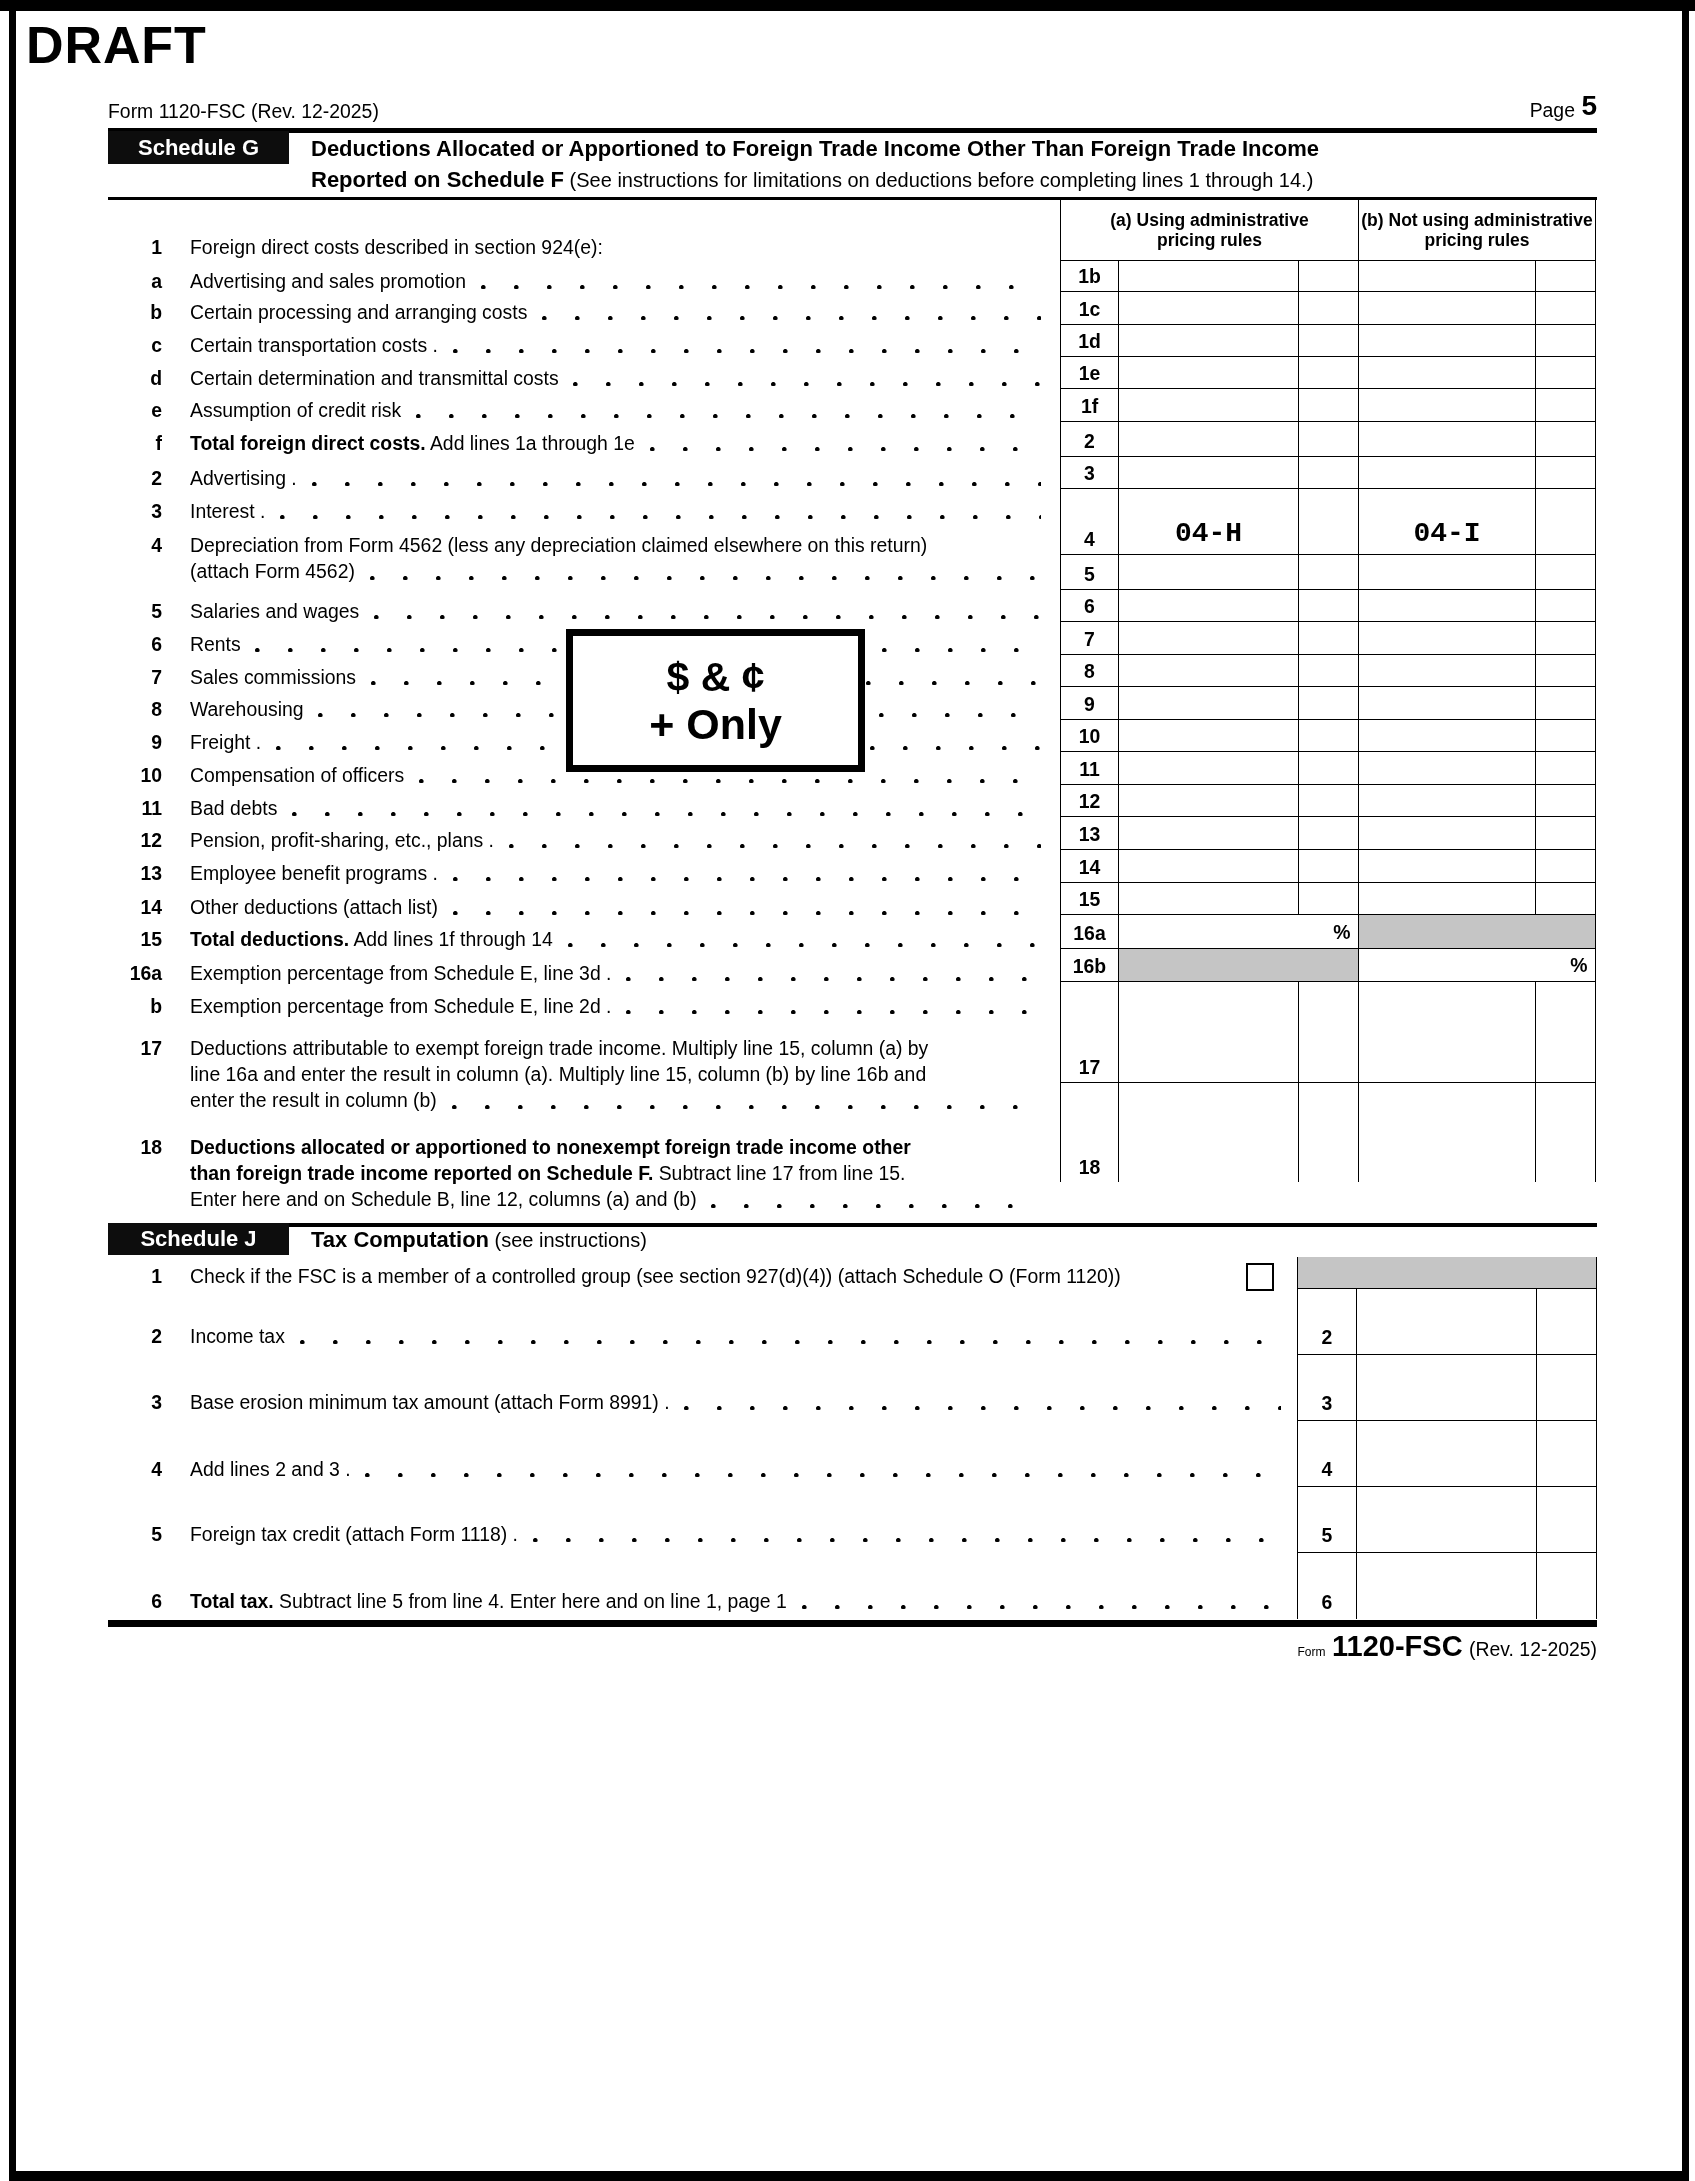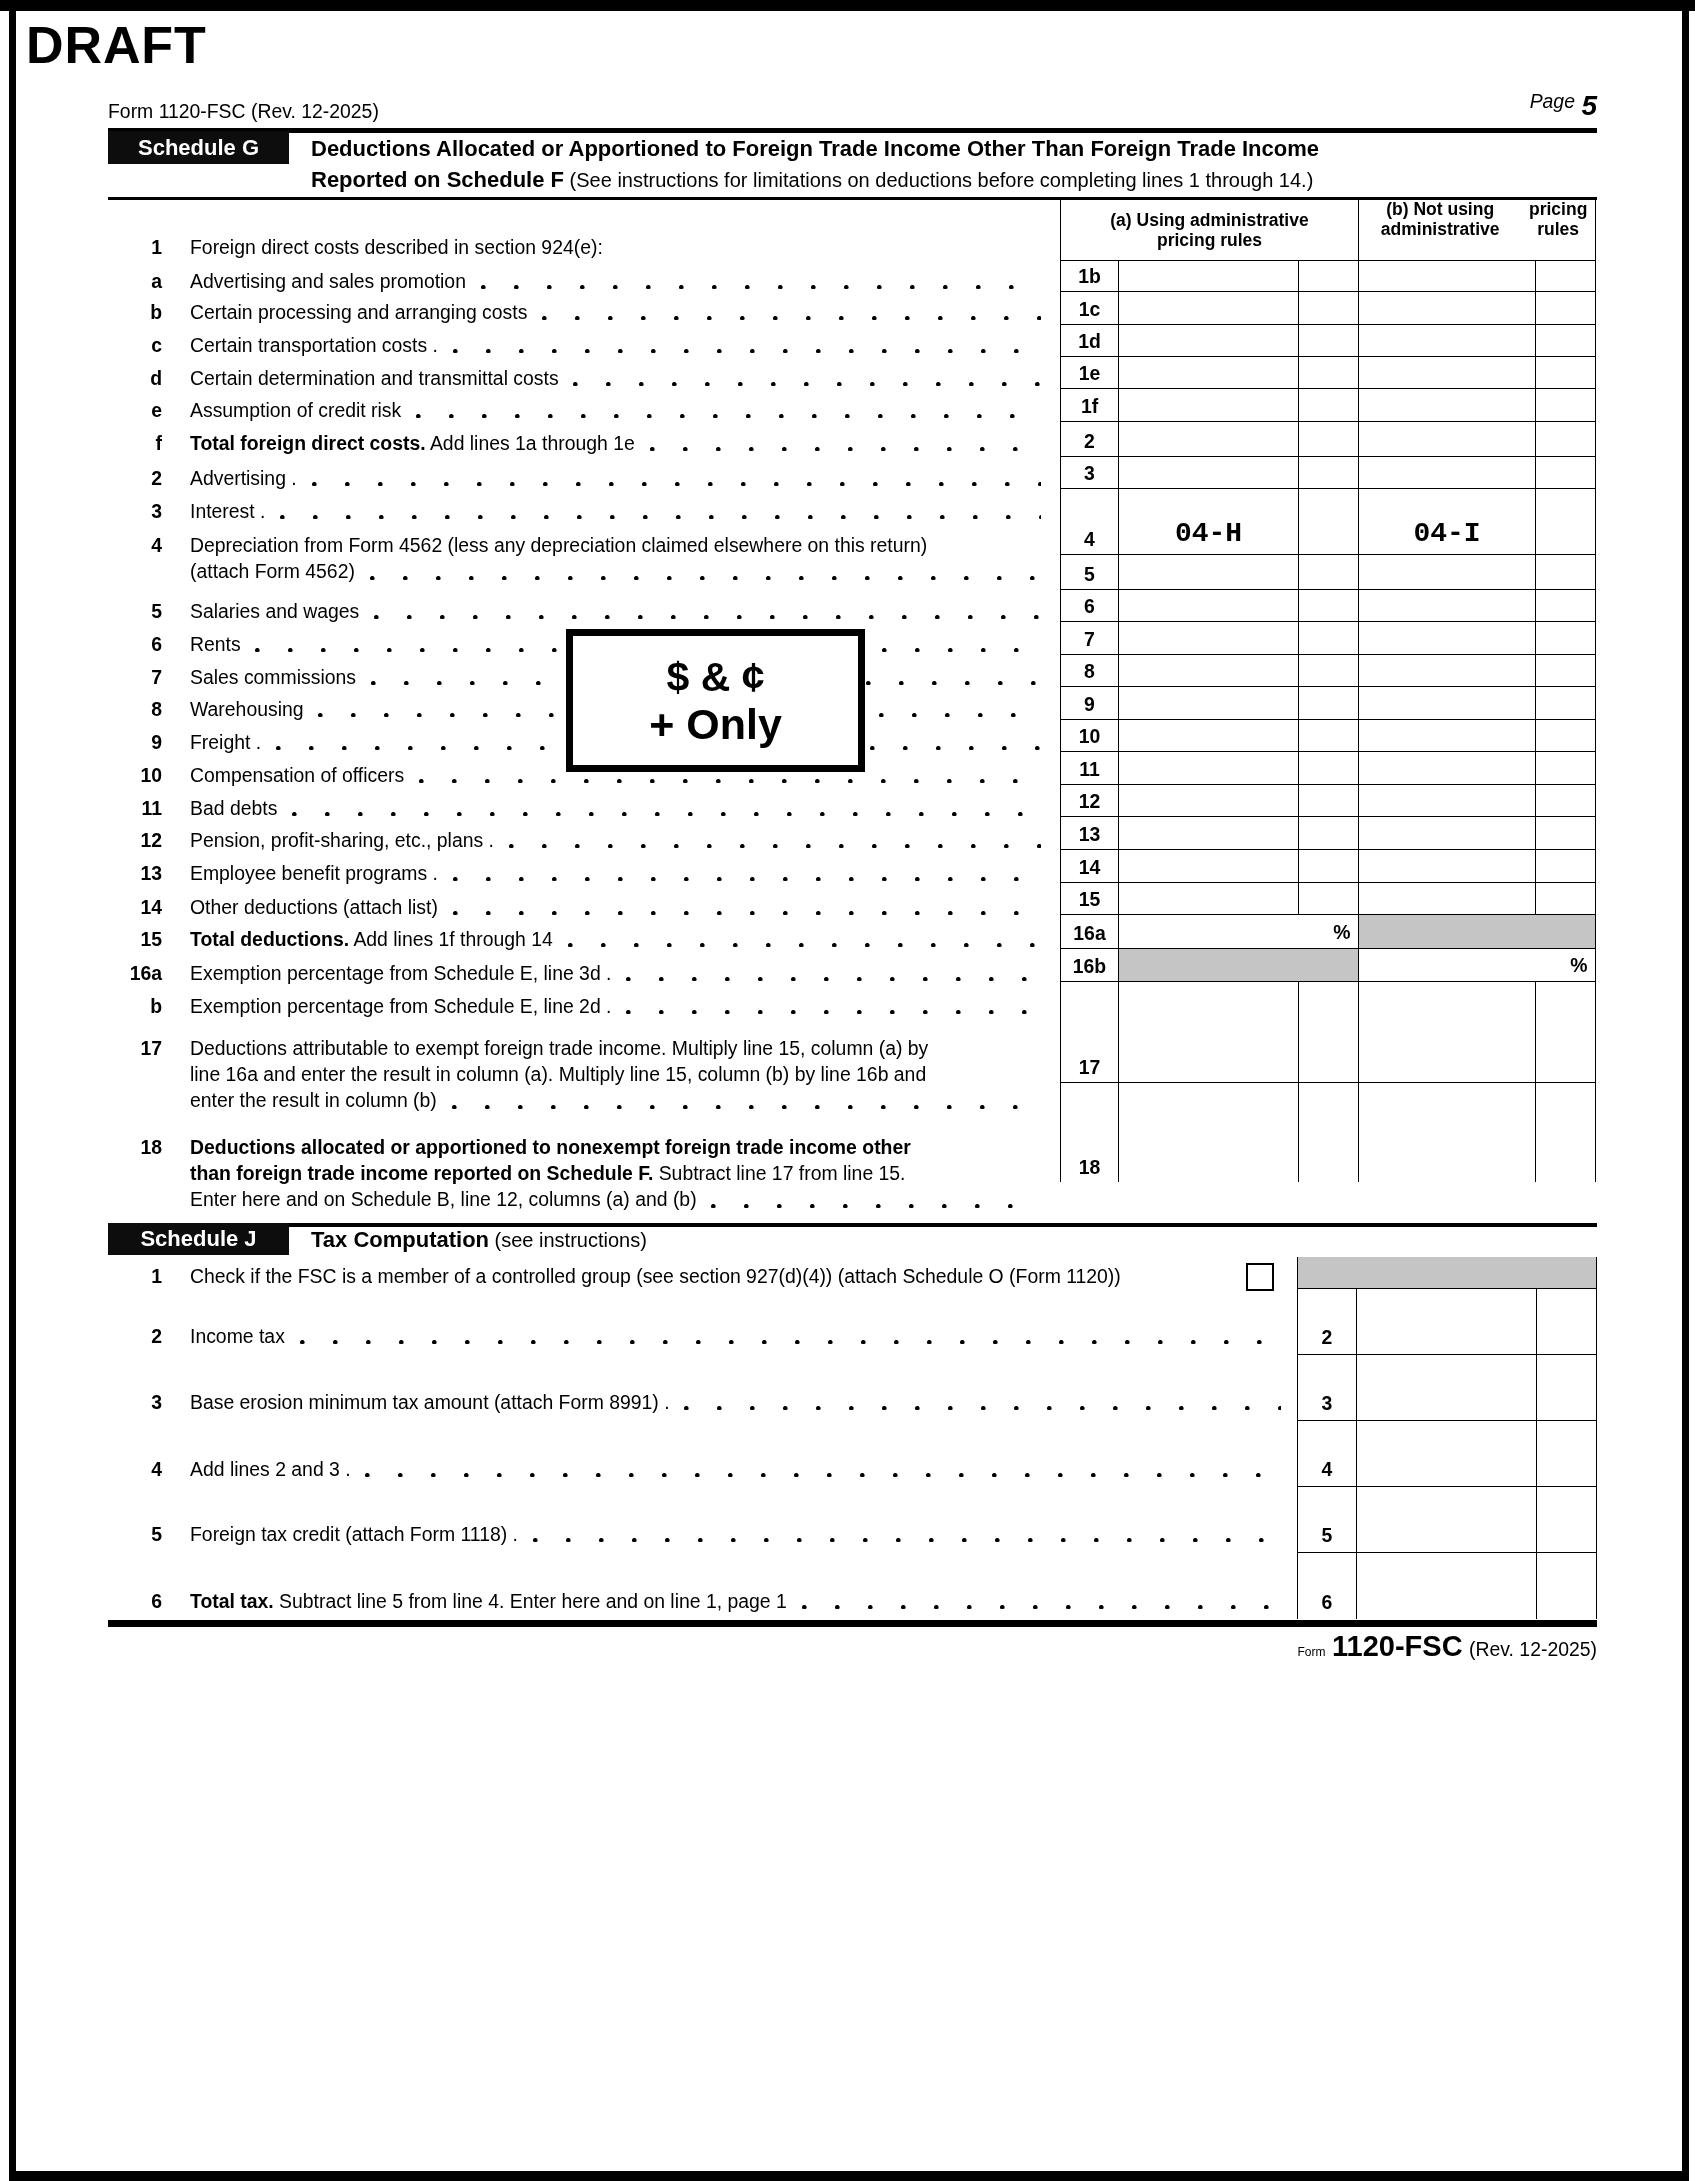--- a/index.html
+++ b/index.html
@@ -4,21 +4,21 @@
 <style>
   html,body{margin:0;padding:0;background:#fff;}
   .sheet{position:relative;width:1695px;height:2182px;background:#fff;overflow:hidden;
          font-family:"Liberation Sans","DejaVu Sans",sans-serif;color:#000;font-size:19.4px;}
   .bar{position:absolute;background:#000;}
   .b{font-weight:700;}
   
   .draft{position:absolute;left:26px;top:14.8px;font-size:52px;font-weight:700;letter-spacing:0.9px;}
   
   .formref{position:absolute;left:108px;top:100px;font-size:19.4px;}
-  .pagehead{position:absolute;left:1320px;top:90px;width:277px;display:flex;justify-content:flex-end;align-items:flex-start;gap:6.5px;font-style:italic;}
+  .pagehead{position:absolute;left:1320px;top:90px;width:277px;display:flex;justify-content:flex-end;align-items:flex-end;gap:6.5px;}
   .pagehead .pw{font-size:19.4px;}
   .pagehead .pn{font-size:28px;font-weight:700;}
   
   .schbox{position:absolute;background:#0d0d0d;color:#fff;font-weight:700;font-size:22px;display:flex;align-items:center;justify-content:center;}
   .schtitle{position:absolute;white-space:pre;}
   .t-big{font-size:22px;font-weight:700;}
   .t-note{font-size:20px;font-weight:400;}
   
   .drow{position:absolute;left:120px;width:923px;height:28px;display:flex;align-items:flex-end;}
   .jrowd{width:1163px;}
@@ -30,21 +30,21 @@
   .dblock{position:absolute;left:120px;width:923px;display:flex;align-items:flex-start;line-height:26px;}
   .dtxt{margin-left:28px;flex:1 1 auto;min-width:0;}
   .dline{white-space:pre;}
   .lineflex{display:flex;align-items:flex-end;}
   
   .gtable{position:absolute;left:1060px;top:199px;width:536px;border-left:1.8px solid #000;border-right:1.8px solid #000;box-sizing:border-box;}
   .gtable *{box-sizing:border-box;}
   .grow{display:flex;border-bottom:1.8px solid #000;}
   .gH{height:62px;}
   .gHa{width:297px;display:flex;flex-direction:column;justify-content:center;text-align:center;font-weight:700;font-size:17.5px;line-height:20px;}
-  .gHb{flex:1;border-left:1.8px solid #000;display:flex;flex-direction:row;justify-content:center;text-align:center;font-weight:700;font-size:17.5px;line-height:20px;}
+  .gHb{flex:1;border-left:1.8px solid #000;display:flex;flex-direction:column;justify-content:center;text-align:center;font-weight:700;font-size:17.5px;line-height:20px;}
   .gN{width:57px;display:flex;align-items:flex-end;justify-content:center;font-weight:700;padding-bottom:2.8px;}
   .gA{width:180px;border-left:1.8px solid #000;}
   .gAc{width:60px;border-left:1.8px solid #000;}
   .gB{width:177px;border-left:1.8px solid #000;}
   .gBc{flex:1;border-left:1.8px solid #000;}
   .gMerge{width:240px;border-left:1.8px solid #000;}
   .gMergeB{flex:1;border-left:1.8px solid #000;}
   .code{display:flex;align-items:flex-end;justify-content:center;font-weight:700;font-size:28px;padding-bottom:5.5px;font-family:Liberation Mono, monospace;}
   .pct{display:flex;align-items:flex-end;justify-content:flex-end;padding:0 7.4px 3.7px 0;font-weight:700;}
   .shade{background:#c5c5c5;}

